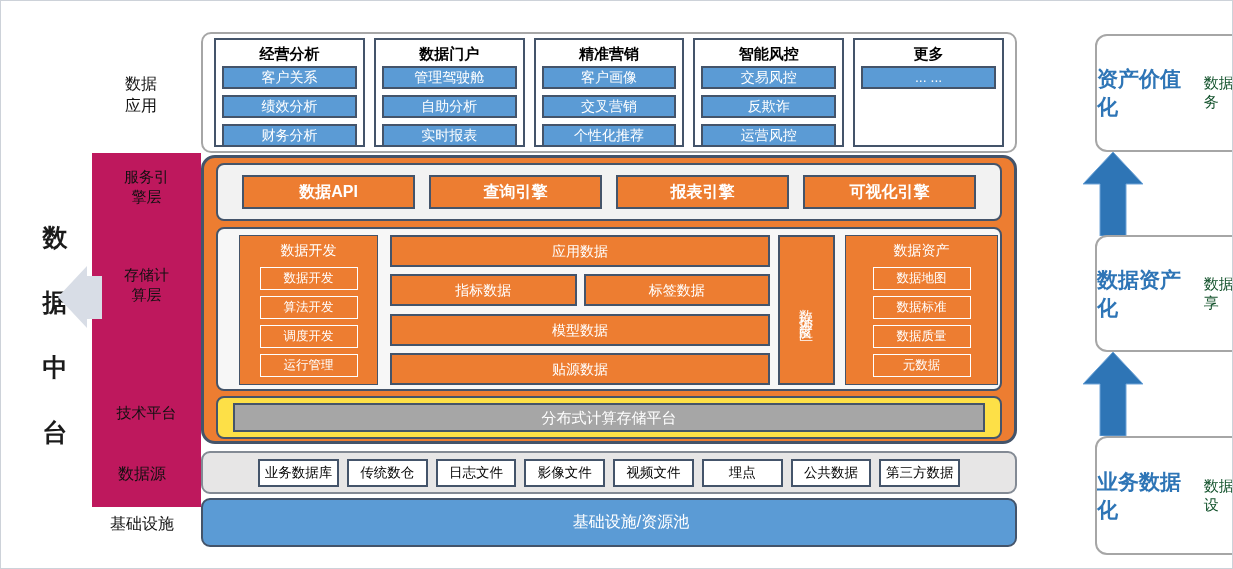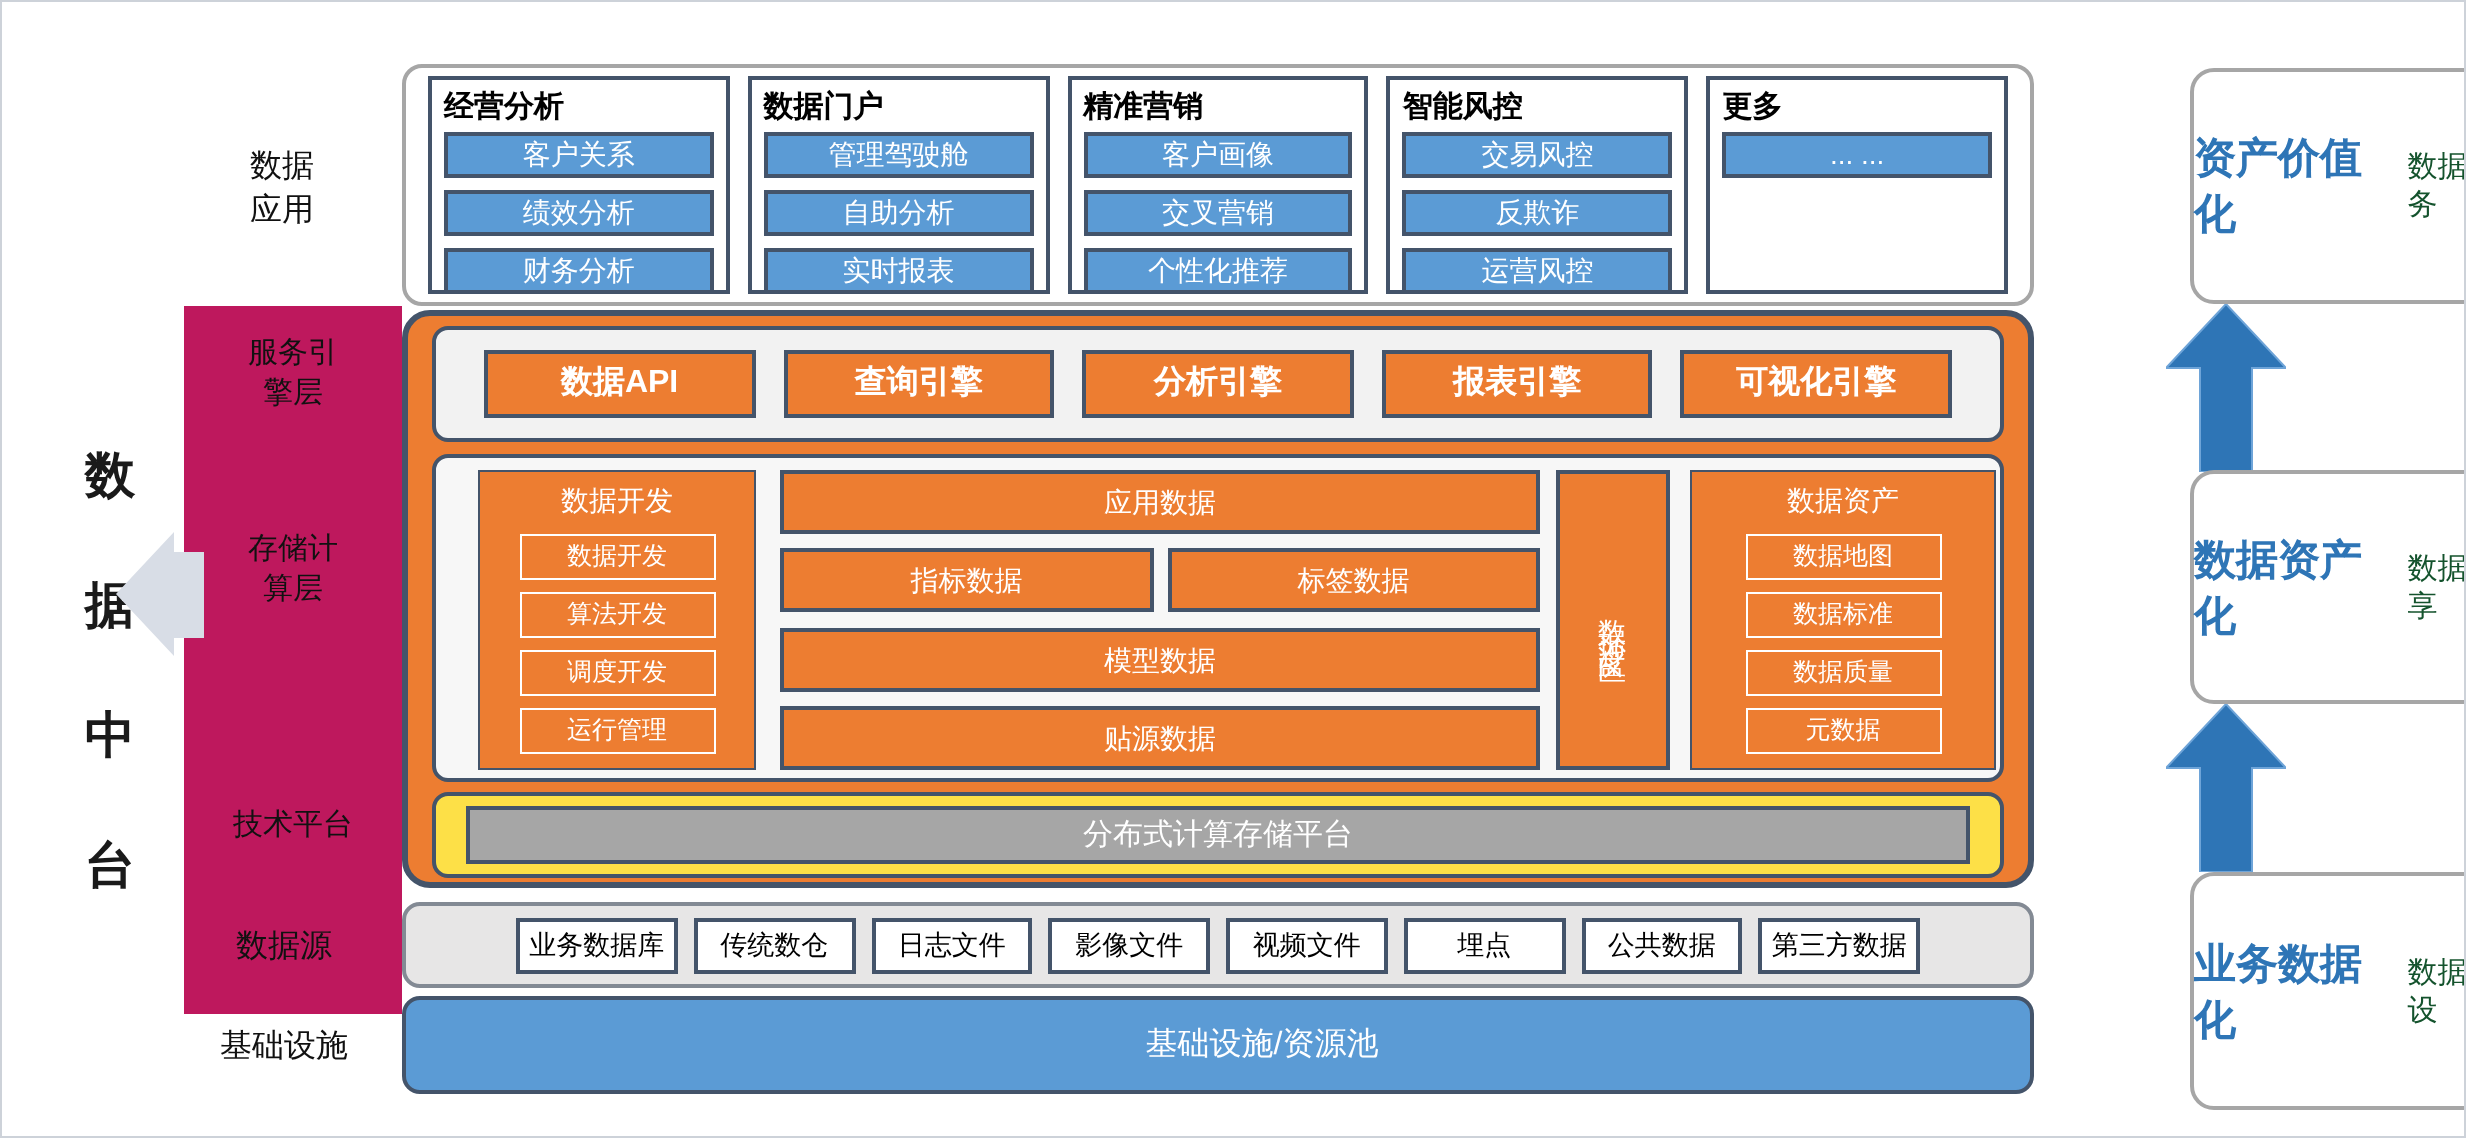--- a/index.html
+++ b/index.html
@@ -18,21 +18,21 @@
               color:#111; line-height:22px; }
   .lbl-apps    { left:108px; top:72px;  width:64px; }
   .lbl-sources { left:108px; top:462px; width:66px; }
   .lbl-infra   { left:104px; top:512px; width:74px; }
 
   
   .apps { position:absolute; left:200px; top:31px; width:816px; height:121px;
           background:#fff; border:2px solid #A6A6A6; border-radius:10px;
           display:flex; gap:9px; padding:4px 11px; }
   .app-col { flex:1; border:2px solid #44546A; background:#fff; padding:1px 6px; }
-  .app-head { height:25px; line-height:25px; text-align:left;
+  .app-head { height:25px; line-height:25px; text-align:center;
               font-size:15px; font-weight:bold; color:#000; }
   .app-item { height:23px; line-height:19px; margin-bottom:6px; text-align:center;
               background:#5B9BD5; border:2px solid #44546A; color:#fff; font-size:14px; }
 
   
   .gray-panel { position:absolute; left:91px; top:152px; width:109px; height:354px;
                 background:#be185d; }
   .pl { position:absolute; width:100%; text-align:center; font-size:15px;
         color:#111; line-height:20px; }
   .pl-service { top:14px; } .pl-storage { top:112px; } .pl-tech { top:250px; }
@@ -164,21 +164,20 @@
 
   <svg class="left-arrow" width="46" height="66" viewBox="0 0 46 66">
     <polygon points="46,12 31,12 31,2 2,33 31,64 31,55 46,55" fill="#D8DDE6"></polygon>
   </svg>
 
   <div class="orange">
 
     <div class="inner engines">
       <div class="engine-btn">数据API</div>
       <div class="engine-btn">查询引擎</div>
-      <div class="engine-btn">分析引擎</div>
       <div class="engine-btn">报表引擎</div>
       <div class="engine-btn">可视化引擎</div>
     </div>
 
     <div class="inner storage">
 
       <div class="sub-panel dev-panel">
         <div class="sub-title">数据开发</div>
         <div class="sub-item">数据开发</div>
         <div class="sub-item">算法开发</div>

